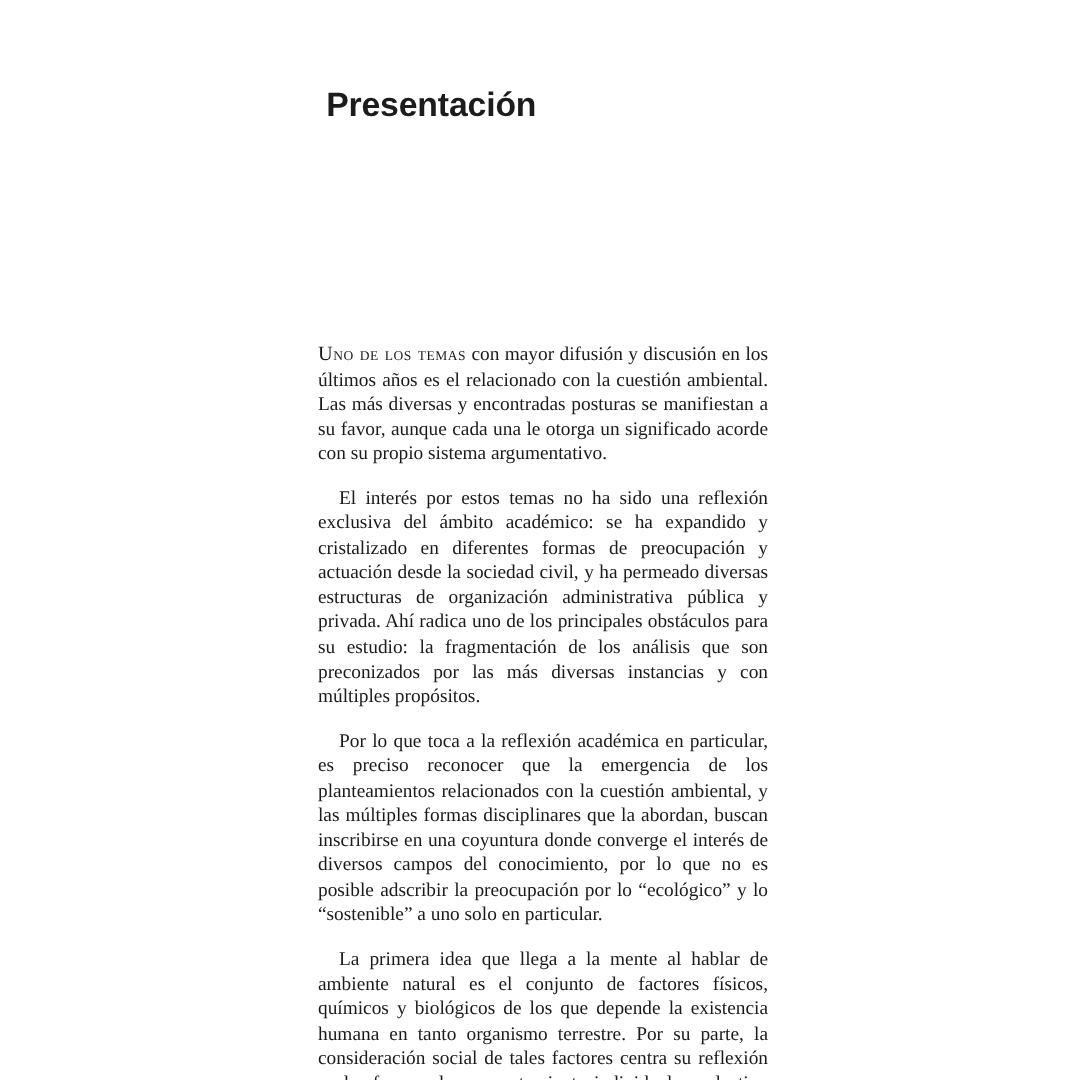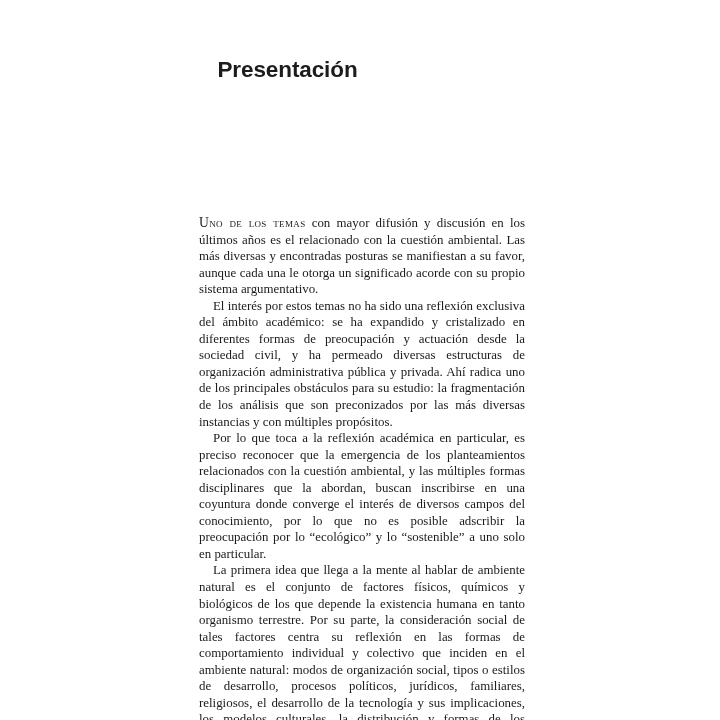--- a/index.html
+++ b/index.html
@@ -41,21 +41,21 @@
 
   .body-block {
     position: absolute;
     top: 215px;
     left: 199px;
     width: 326px;
     color: #1a1a1a;
   }
 
   .para {
-    margin: 0;
+    margin: 13px;
     font-size: 12.9px;
     line-height: 16.55px;
     text-align: justify;
     text-justify: inter-word;
     text-indent: 14px;
     hyphens: manual;
     -webkit-hyphens: manual;
   }
 
   .para.first {

